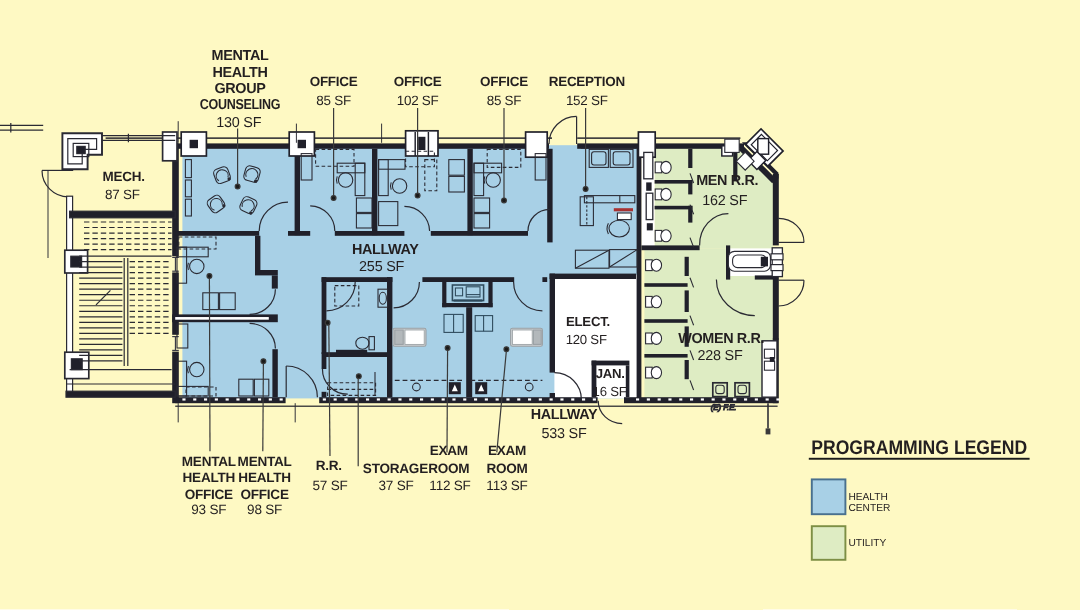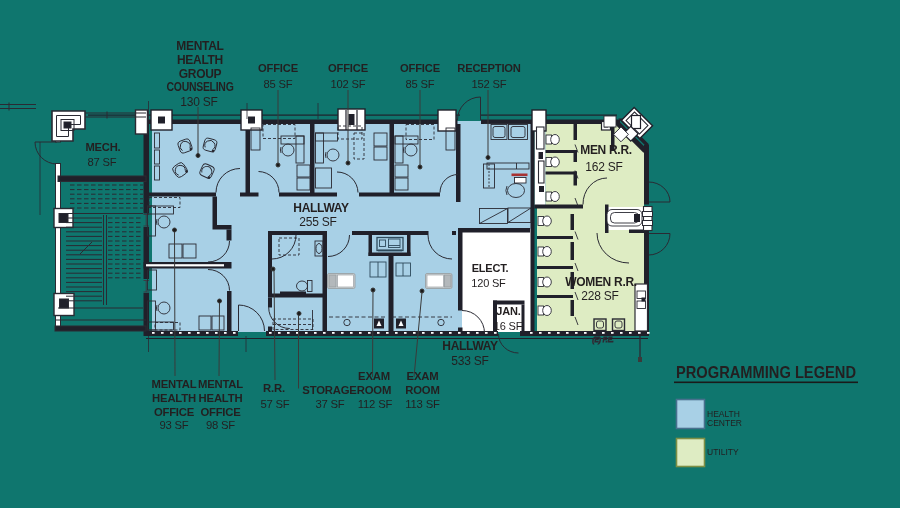--- a/index.html
+++ b/index.html
@@ -1,16 +1,16 @@
 <!DOCTYPE html>
 <html><head>
 <meta charset="utf-8">
 <style>
   html,body{margin:0;padding:0;background:#ffffff;}
-  .wrap{width:900px;height:508px;position:relative;overflow:hidden;background:#0f766e;}
+  .wrap{width:900px;height:508px;position:relative;overflow:hidden;background:#fef9c3;}
   svg{position:absolute;top:0;left:0;}
   text{font-family:"Liberation Sans",sans-serif;fill:#231f20;}
   .b{font-weight:bold;font-size:12px;letter-spacing:-0.3px;}
   .r{font-size:12px;letter-spacing:-0.2px;}
   .b2{font-weight:bold;font-size:11px;letter-spacing:-0.2px;}
   .r2{font-size:11px;letter-spacing:-0.2px;}
   .bt{font-weight:bold;font-size:11.2px;letter-spacing:-0.2px;}
   .rt{font-size:11.2px;letter-spacing:-0.2px;}
   .bb{font-weight:bold;font-size:11.3px;letter-spacing:-0.2px;}
   .rb{font-size:11.3px;letter-spacing:-0.2px;}

